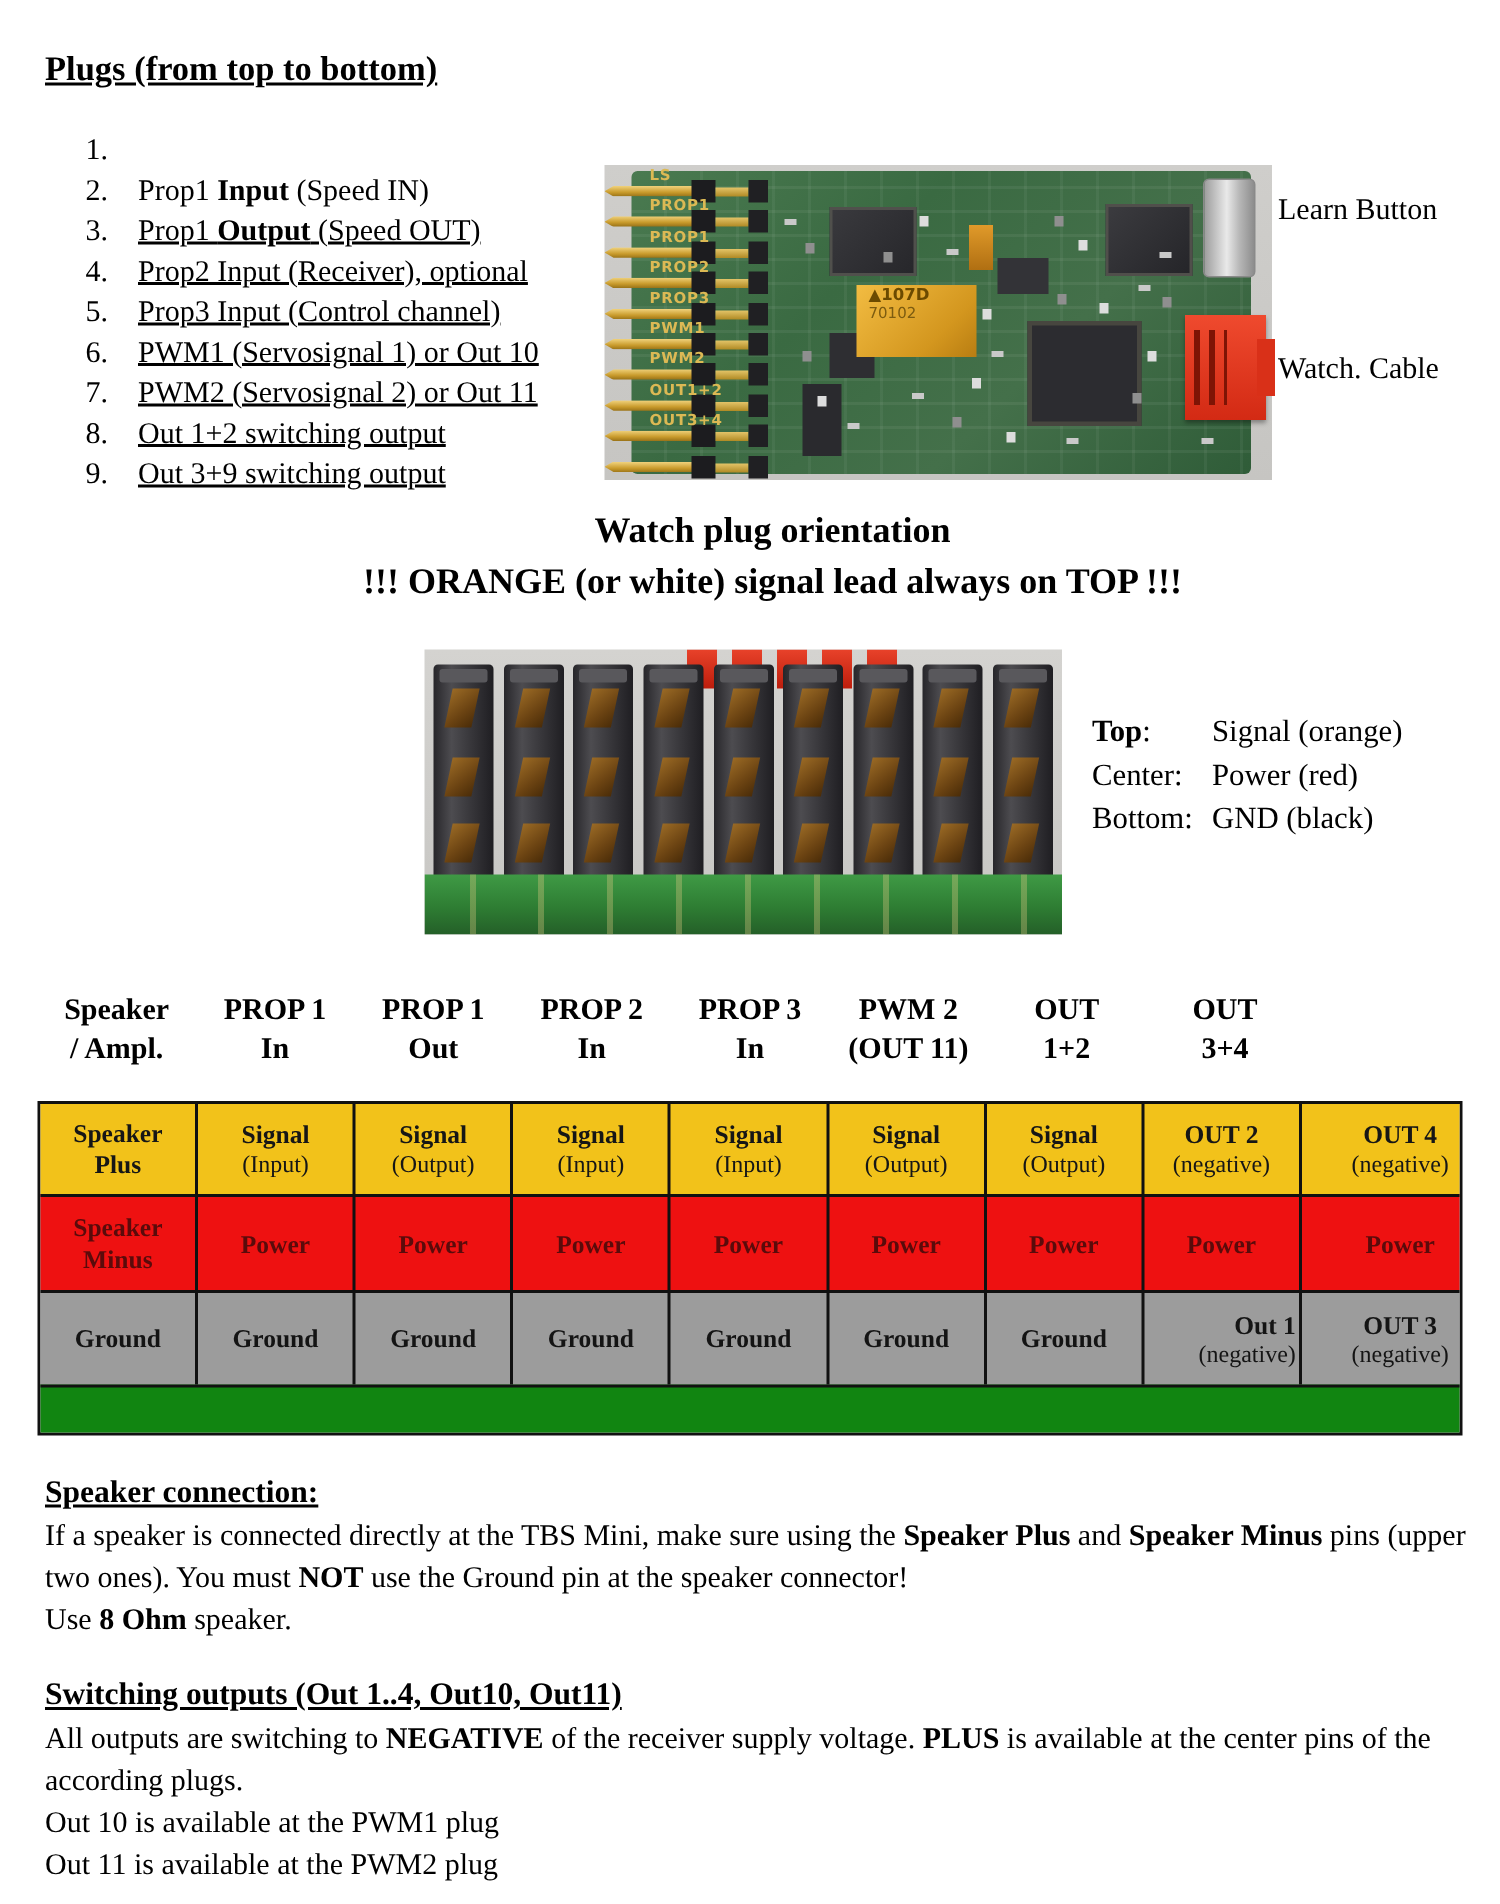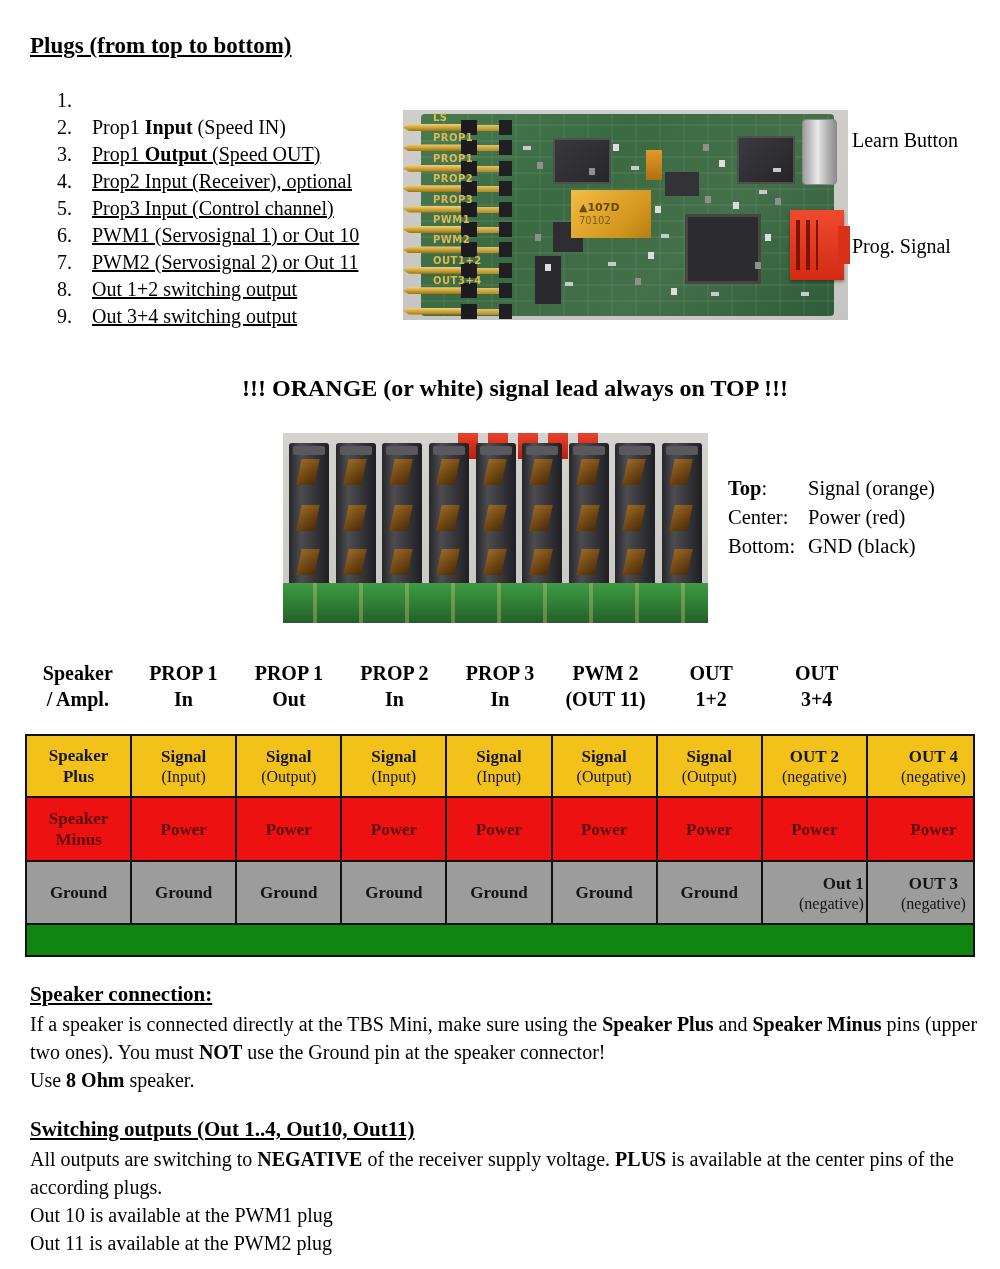--- a/index.html
+++ b/index.html
@@ -39,21 +39,21 @@
   .comp { position:absolute; z-index:2; }
   .soic-a { left:150px; top:28px; width:58px; height:46px; background:linear-gradient(135deg,#3a3a3e,#26262a); box-shadow:0 0 0 2px #50504c inset; }
   .soic-b { left:334px; top:26px; width:58px; height:48px; background:linear-gradient(135deg,#3c3c40,#242428); box-shadow:0 0 0 2px #504f4b inset; }
   .cap-orange { left:243px; top:40px; width:16px; height:30px; background:linear-gradient(180deg,#e09a2a,#b06f12); }
   .small-chip { left:262px; top:62px; width:34px; height:24px; background:#333337; }
   .chip-c { left:150px; top:112px; width:30px; height:30px; background:#2e2e32; }
   .chip-d { left:132px; top:146px; width:26px; height:48px; background:#2a2a2e; }
   .cap-yellow { left:168px; top:80px; width:72px; height:48px;
     background:linear-gradient(135deg,#f2bc42,#d3961e 70%,#b87d12);
     color:#6b4a00; font-family:"DejaVu Sans",sans-serif; font-size:11px; font-weight:700;
-    display:flex; flex-direction:column; justify-content:center; padding-left:8px; line-height:13px; }
+    display:flex; flex-direction:column; justify-content:flex-start; padding-left:8px; line-height:13px; }
   .cap-yellow .l2 { color:#7d5c10; font-weight:400; font-size:10px; }
   .qfp { left:282px; top:104px; width:70px; height:64px; background:#2c2c30; border:3px solid #47463f; }
   .learn-btn { left:399px; top:9px; width:33px; height:64px; border-radius:4px; border:1px solid #8a8a8a;
     background:linear-gradient(90deg,#9d9d9d,#e9e9e9 45%,#b8b8b8 70%,#8d8d8d); }
   .prog-conn { left:387px; top:100px; width:54px; height:70px; background:linear-gradient(180deg,#ef4a2e,#d32a14);
     box-shadow:0 2px 3px rgba(0,0,0,0.35); }
   .prog-conn::before { content:""; position:absolute; left:6px; top:10px; width:22px; height:50px;
     background:repeating-linear-gradient(90deg,#7e1405 0 4px, transparent 4px 10px); }
   .prog-conn::after { content:""; position:absolute; right:-6px; top:16px; width:12px; height:38px; background:#d93018; }
   .passive { position:absolute; z-index:2; }
@@ -142,21 +142,21 @@
       <div class="plug-item">
         <span class="num">7.</span>
         <span class="txt u"><span>PWM2 (Servosignal 2) or Out 11</span></span>
       </div>
       <div class="plug-item">
         <span class="num">8.</span>
         <span class="txt u"><span>Out 1+2 switching output</span></span>
       </div>
       <div class="plug-item">
         <span class="num">9.</span>
-        <span class="txt u"><span>Out 3+4 switching output</span></span>
+        <span class="txt u"><span>Out 3+9 switching output</span></span>
       </div>
     </div>
 
   <div class="photo1">
     <div class="board1"></div>
     <div class="pin-rows">
         <div class="pin-row" style="top: 2px;">
           <div class="pin"></div>
           <div class="pin-head"></div>
           <div class="pin-stub"></div>
@@ -259,22 +259,23 @@
       <div class="passive" style="left: 362px; top: 124px; width: 6px; height: 7px; background: rgb(221, 221, 221);"></div>
       <div class="passive" style="left: 398px; top: 182px; width: 8px; height: 4px; background: rgb(201, 201, 201);"></div>
       <div class="passive" style="left: 302px; top: 86px; width: 6px; height: 7px; background: rgb(143, 143, 143);"></div>
       <div class="passive" style="left: 330px; top: 92px; width: 6px; height: 7px; background: rgb(221, 221, 221);"></div>
       <div class="passive" style="left: 162px; top: 172px; width: 8px; height: 4px; background: rgb(201, 201, 201);"></div>
       <div class="passive" style="left: 186px; top: 58px; width: 6px; height: 7px; background: rgb(143, 143, 143);"></div>
       <div class="passive" style="left: 245px; top: 142px; width: 6px; height: 7px; background: rgb(221, 221, 221);"></div>
       <div class="passive" style="left: 370px; top: 58px; width: 8px; height: 4px; background: rgb(201, 201, 201);"></div>
     </div>
   <div class="label-learn">Learn Button</div>
-  <div class="label-prog">Prog. Signal</div>
-
+  <div class="label-prog">Watch. Cable</div>
+
+  <div class="orient1">Watch plug orientation</div>
   <div class="orient2">!!! ORANGE (or white) signal lead always on TOP !!!</div>
 
   <div class="photo2">
     <div class="red-tips">
         <div class="red-tip"></div>
         <div class="red-tip"></div>
         <div class="red-tip"></div>
         <div class="red-tip"></div>
         <div class="red-tip"></div>
       </div>

